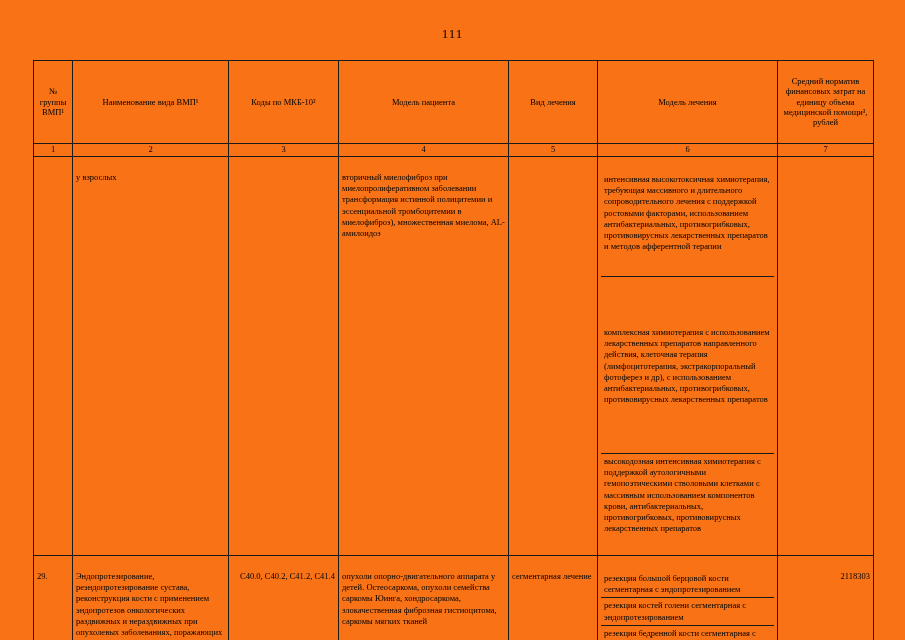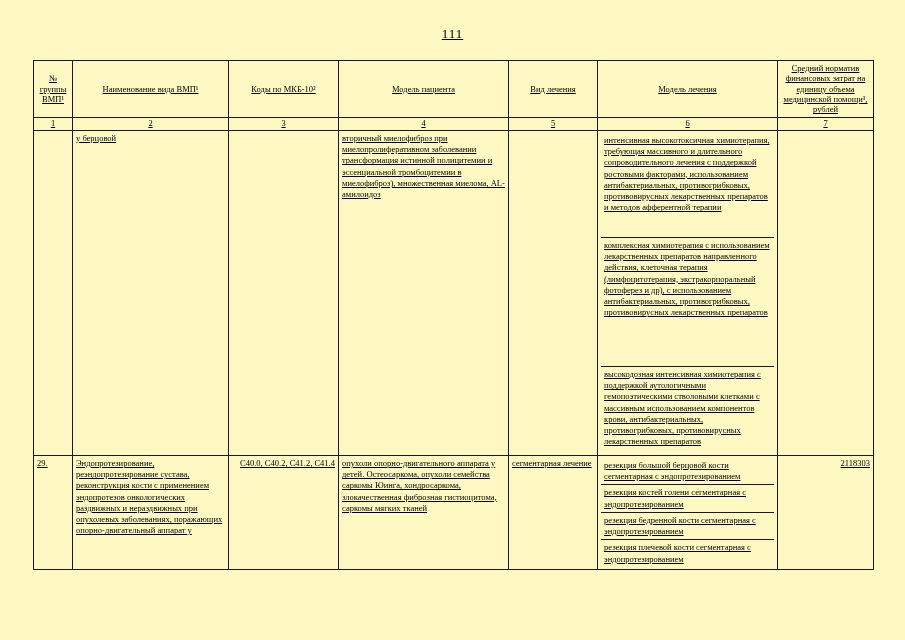--- a/index.html
+++ b/index.html
@@ -6,42 +6,41 @@
     margin: 0;
     padding: 0;
     background: #ffffff;
     color: #000000;
     font-family: "Liberation Serif", serif;
   }
   .page {
     position: relative;
     width: 905px;
     height: 640px;
-    background: #fef9c3;
+    background: #f97316;
     overflow: hidden;
-    text-decoration: underline;
   }
   .page-number {
     padding-top: 26px;
     text-align: center;
     font-size: 13px;
     letter-spacing: 1px;
   }
   table.vmp {
     border-collapse: collapse;
     table-layout: fixed;
     width: 840px;
     margin: 18px 0 0 33px;
     font-size: 8.5px;
     line-height: 1.32;
   }
   table.vmp th,
   table.vmp td {
     border: 1px solid #1a1a1a;
-    padding: 2px 3px;
+    padding: 15px 3px;
     vertical-align: top;
     overflow: hidden;
     word-wrap: break-word;
   }
   table.vmp th {
     font-weight: normal;
     text-align: center;
     vertical-align: middle;
     line-height: 1.22;
   }
@@ -53,21 +52,21 @@
   td.c-group { text-align: left; }
   td.c-codes { text-align: right; }
   td.c-cost  { text-align: right; }
   td.c-methods { padding: 0; }
   .method-item {
     border-bottom: 1px solid #1a1a1a;
     padding: 2px 3px;
   }
   .method-item:last-child { border-bottom: none; }
   .m-r1-0 { min-height: 100px; }
-  .m-r1-1 { min-height: 124px; }
+  .m-r1-1 { min-height: 124px; margin-top: 48px; }
   .m-r1-2 { min-height: 82px; }
   .m-r2   { min-height: 20px; }
 </style>
 </head>
 <body>
 
 <div class="page">
 
   <div class="page-number">111</div>
 
@@ -98,21 +97,21 @@
       <td>2</td>
       <td>3</td>
       <td>4</td>
       <td>5</td>
       <td>6</td>
       <td>7</td>
     </tr>
 
     <tr>
       <td class="c-group"></td>
-      <td>у берцовой</td>
+      <td>у взрослых</td>
       <td class="c-codes"></td>
       <td>вторичный миелофиброз при миелопролиферативном заболевании трансформация истинной полицитемии и эссенциальной тромбоцитемии в миелофиброз), множественная миелома, AL-амилоидоз</td>
       <td></td>
       <td class="c-methods">
         <div class="method-item m-r1-0">интенсивная высокотоксичная химиотерапия, требующая массивного и длительного сопроводительного лечения с поддержкой ростовыми факторами, использованием антибактериальных, противогрибковых, противовирусных лекарственных препаратов и методов афферентной терапии</div>
         <div class="method-item m-r1-1">комплексная химиотерапия с использованием лекарственных препаратов направленного действия, клеточная терапия (лимфоцитотерапия, экстракорпоральный фотоферез и др), с использованием антибактериальных, противогрибковых, противовирусных лекарственных препаратов</div>
         <div class="method-item m-r1-2">высокодозная интенсивная химиотерапия с поддержкой аутологичными гемопоэтическими стволовыми клетками с массивным использованием компонентов крови, антибактериальных, противогрибковых, противовирусных лекарственных препаратов</div>
       </td>
       <td class="c-cost"></td>
     </tr>

